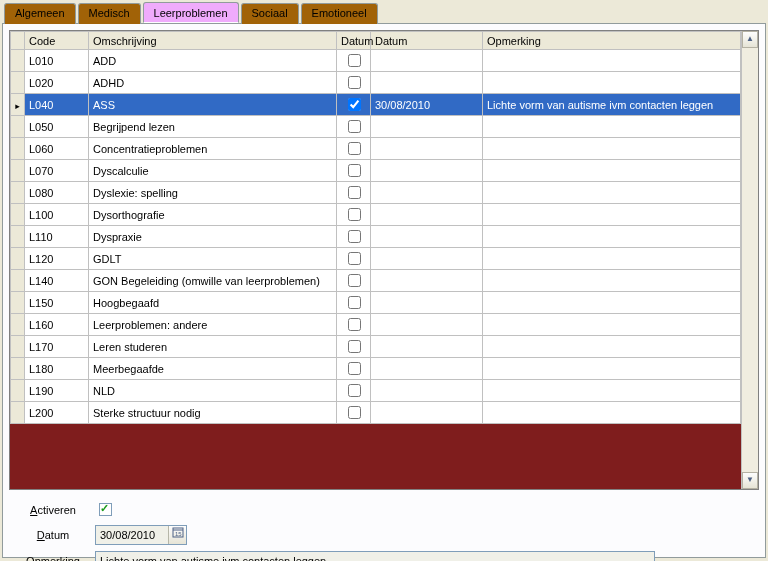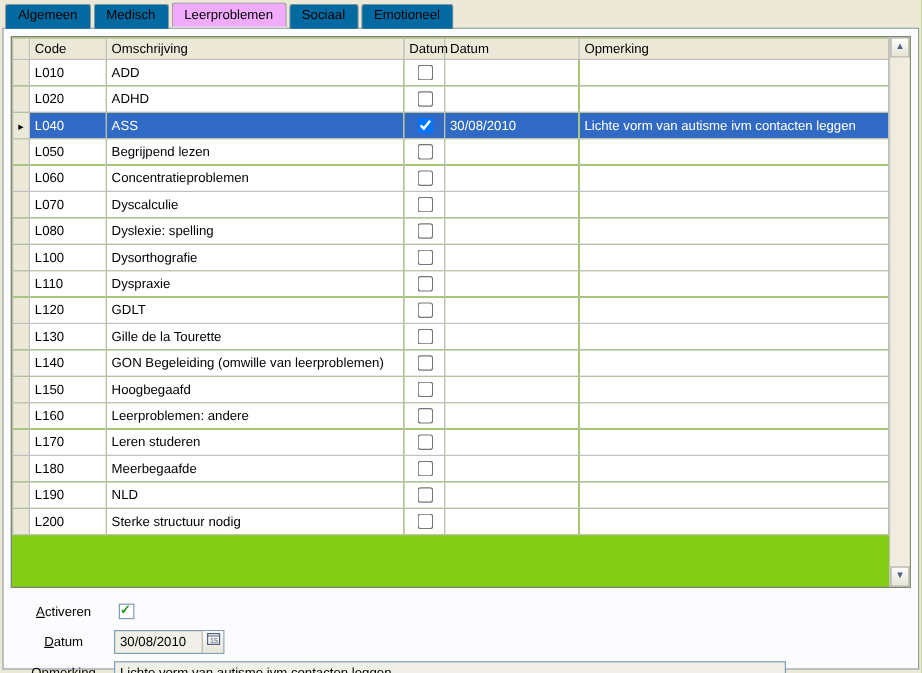--- a/index.html
+++ b/index.html
@@ -16,21 +16,21 @@
     display: flex;
     padding: 2px 4px 0 4px;
     position: relative;
     z-index: 2;
   }
   .tab {
     padding: 3px 10px;
     border: 1px solid #919b9c;
     border-bottom: none;
     border-radius: 3px 3px 0 0;
-    background: #0369a1;
+    background: #a16207;
     margin-right: 2px;
     cursor: pointer;
     position: relative;
     top: 1px;
   }
   .tab.active {
     background: #f0abfc;
     border-bottom: 1px solid #fcfcfe;
     z-index: 3;
     top: 0;
@@ -39,21 +39,21 @@
   .panel {
     border: 1px solid #919b9c;
     background: #fcfcfe;
     margin: 0 2px;
     height: 535px;
     padding: 6px;
   }
   .grid-wrap {
     display: flex;
     border: 1px solid #808080;
-    background: #84cc16;
+    background: #7f1d1d;
     height: 460px;
   }
   .grid {
     flex: 1;
     overflow: hidden;
   }
   .grid table {
     border-collapse: collapse;
     width: 100%;
     table-layout: fixed;
@@ -279,28 +279,20 @@
             <tr>
               <td class="row-indicator"></td>
               <td class="col-code">L120</td>
               <td class="col-desc">GDLT</td>
               <td class="col-actief"><input type="checkbox" class="chk" style=""></td>
               <td class="col-datum"></td>
               <td class="col-opm"></td>
             </tr>
             <tr>
               <td class="row-indicator"></td>
-              <td class="col-code">L130</td>
-              <td class="col-desc">Gille de la Tourette</td>
-              <td class="col-actief"><input type="checkbox" class="chk" style=""></td>
-              <td class="col-datum"></td>
-              <td class="col-opm"></td>
-            </tr>
-            <tr>
-              <td class="row-indicator"></td>
               <td class="col-code">L140</td>
               <td class="col-desc">GON Begeleiding (omwille van leerproblemen)</td>
               <td class="col-actief"><input type="checkbox" class="chk" style=""></td>
               <td class="col-datum"></td>
               <td class="col-opm"></td>
             </tr>
             <tr>
               <td class="row-indicator"></td>
               <td class="col-code">L150</td>
               <td class="col-desc">Hoogbegaafd</td>

